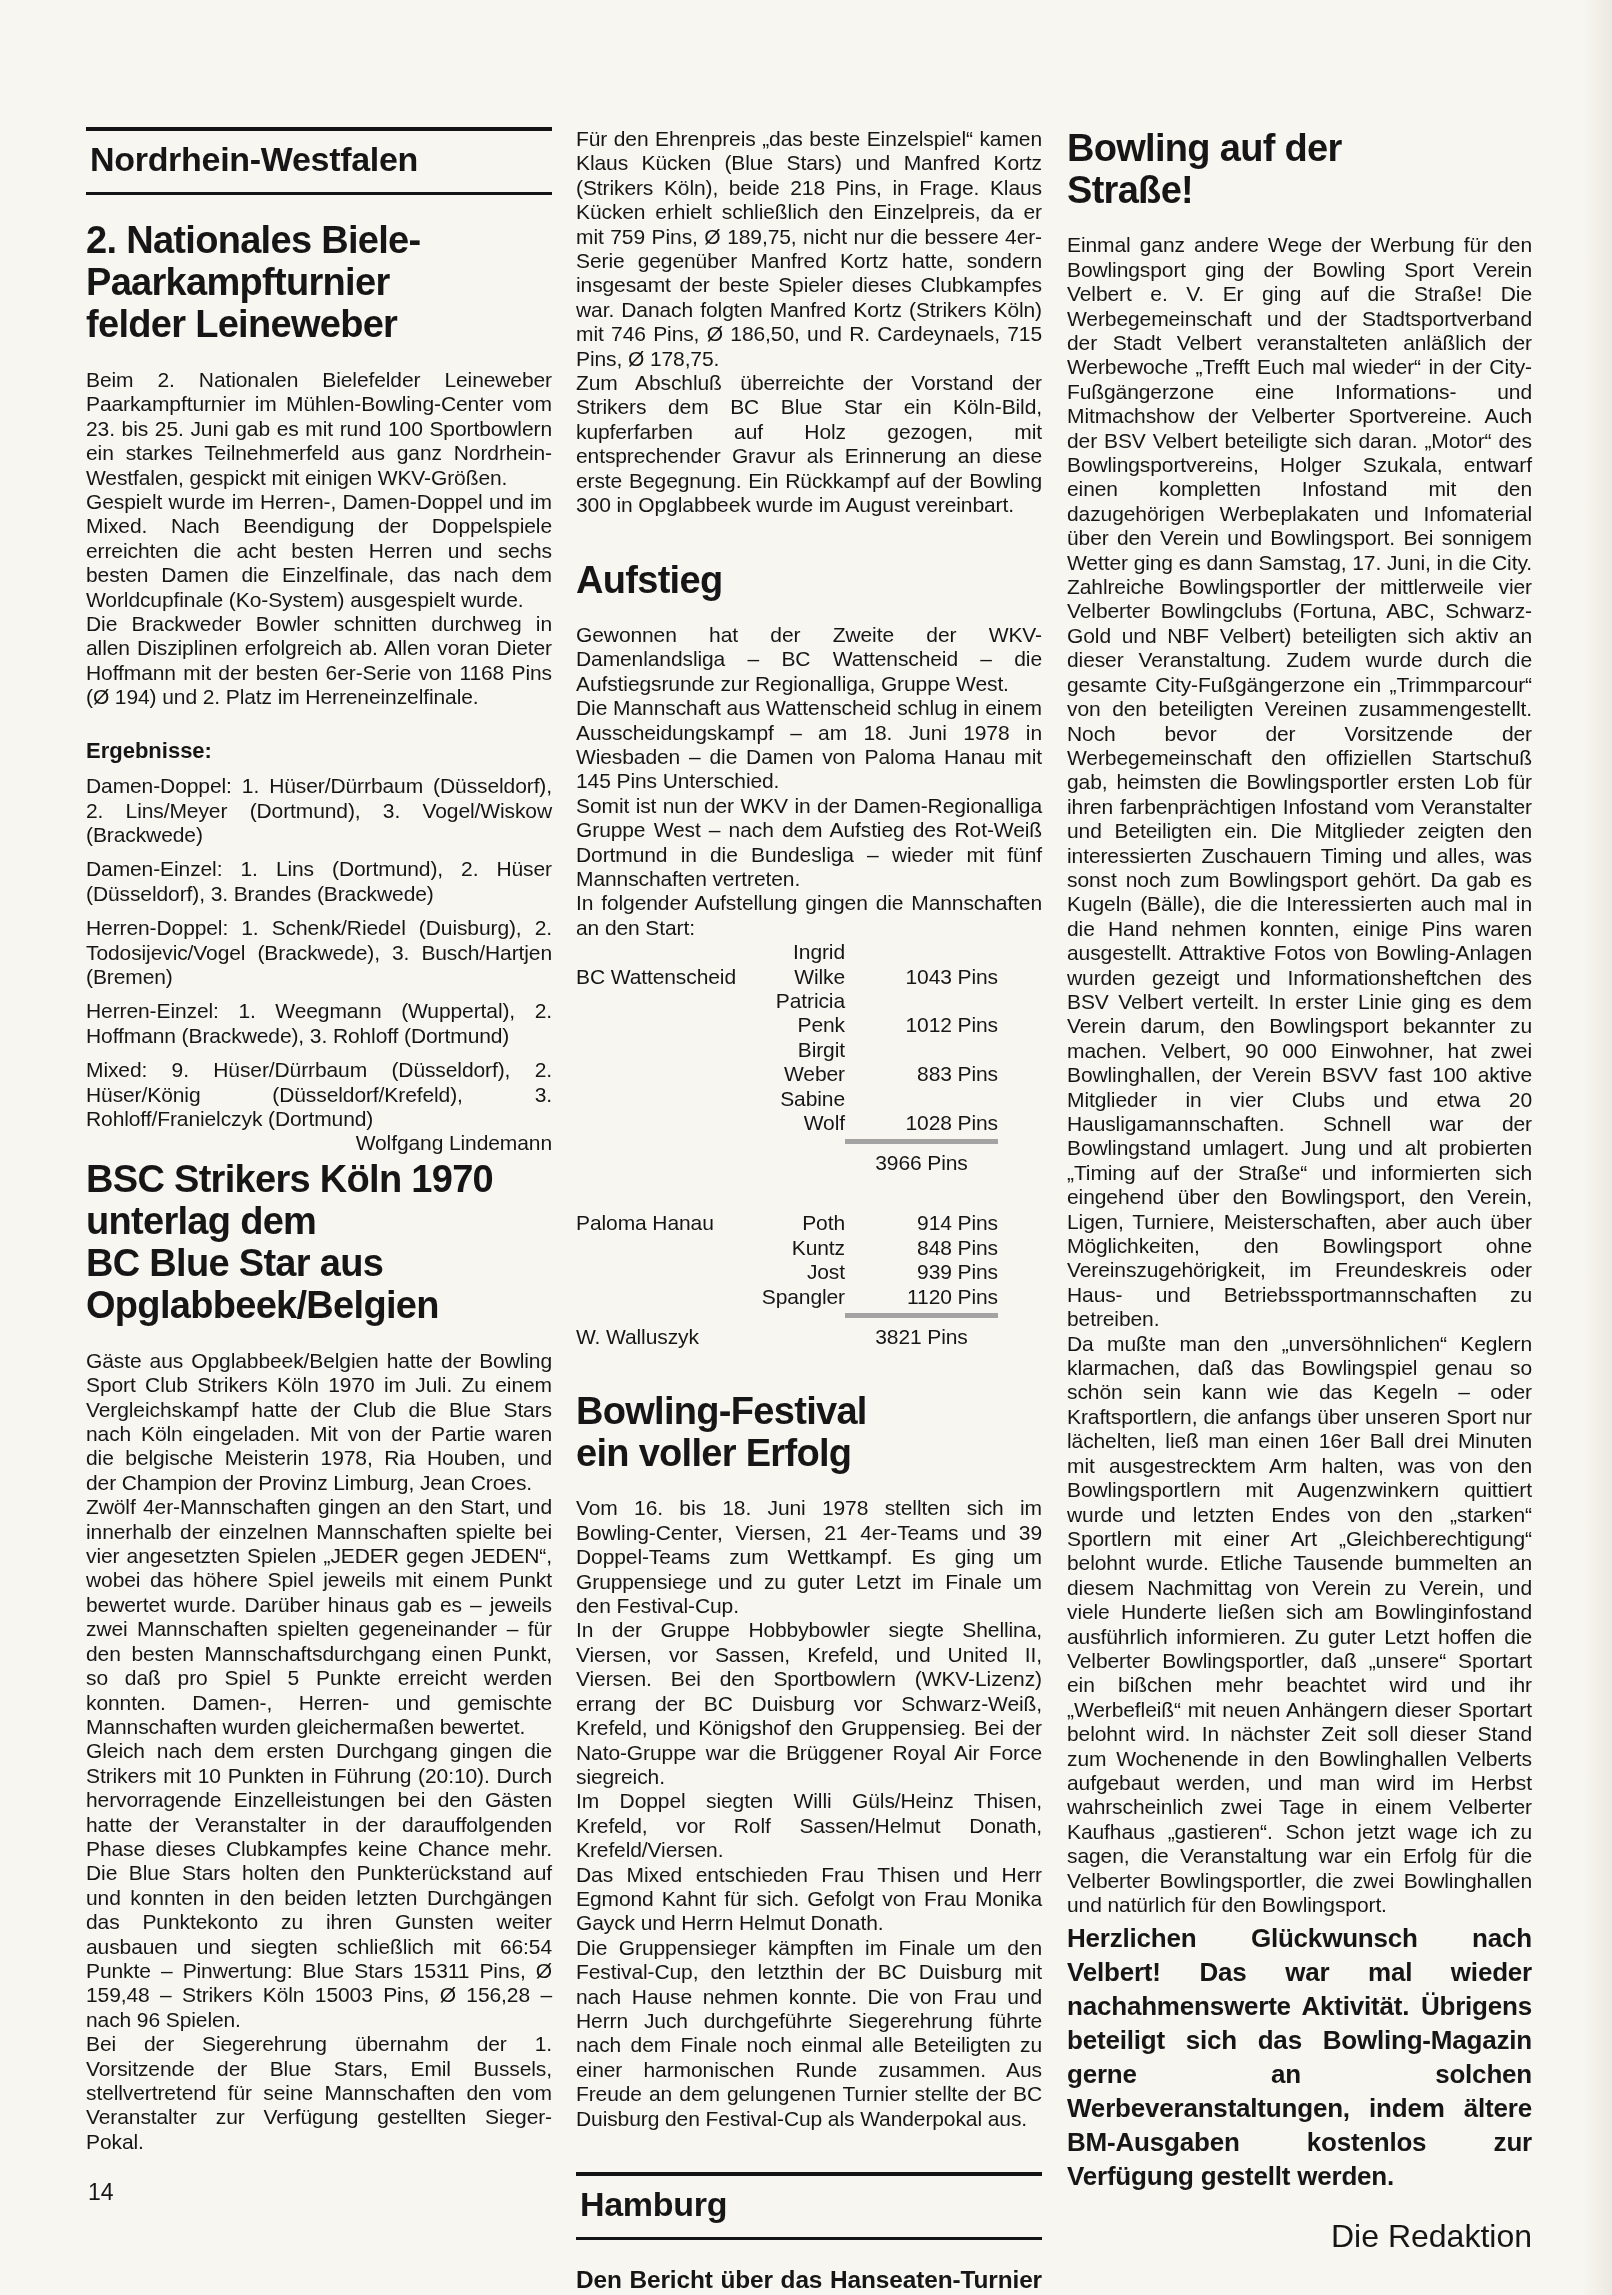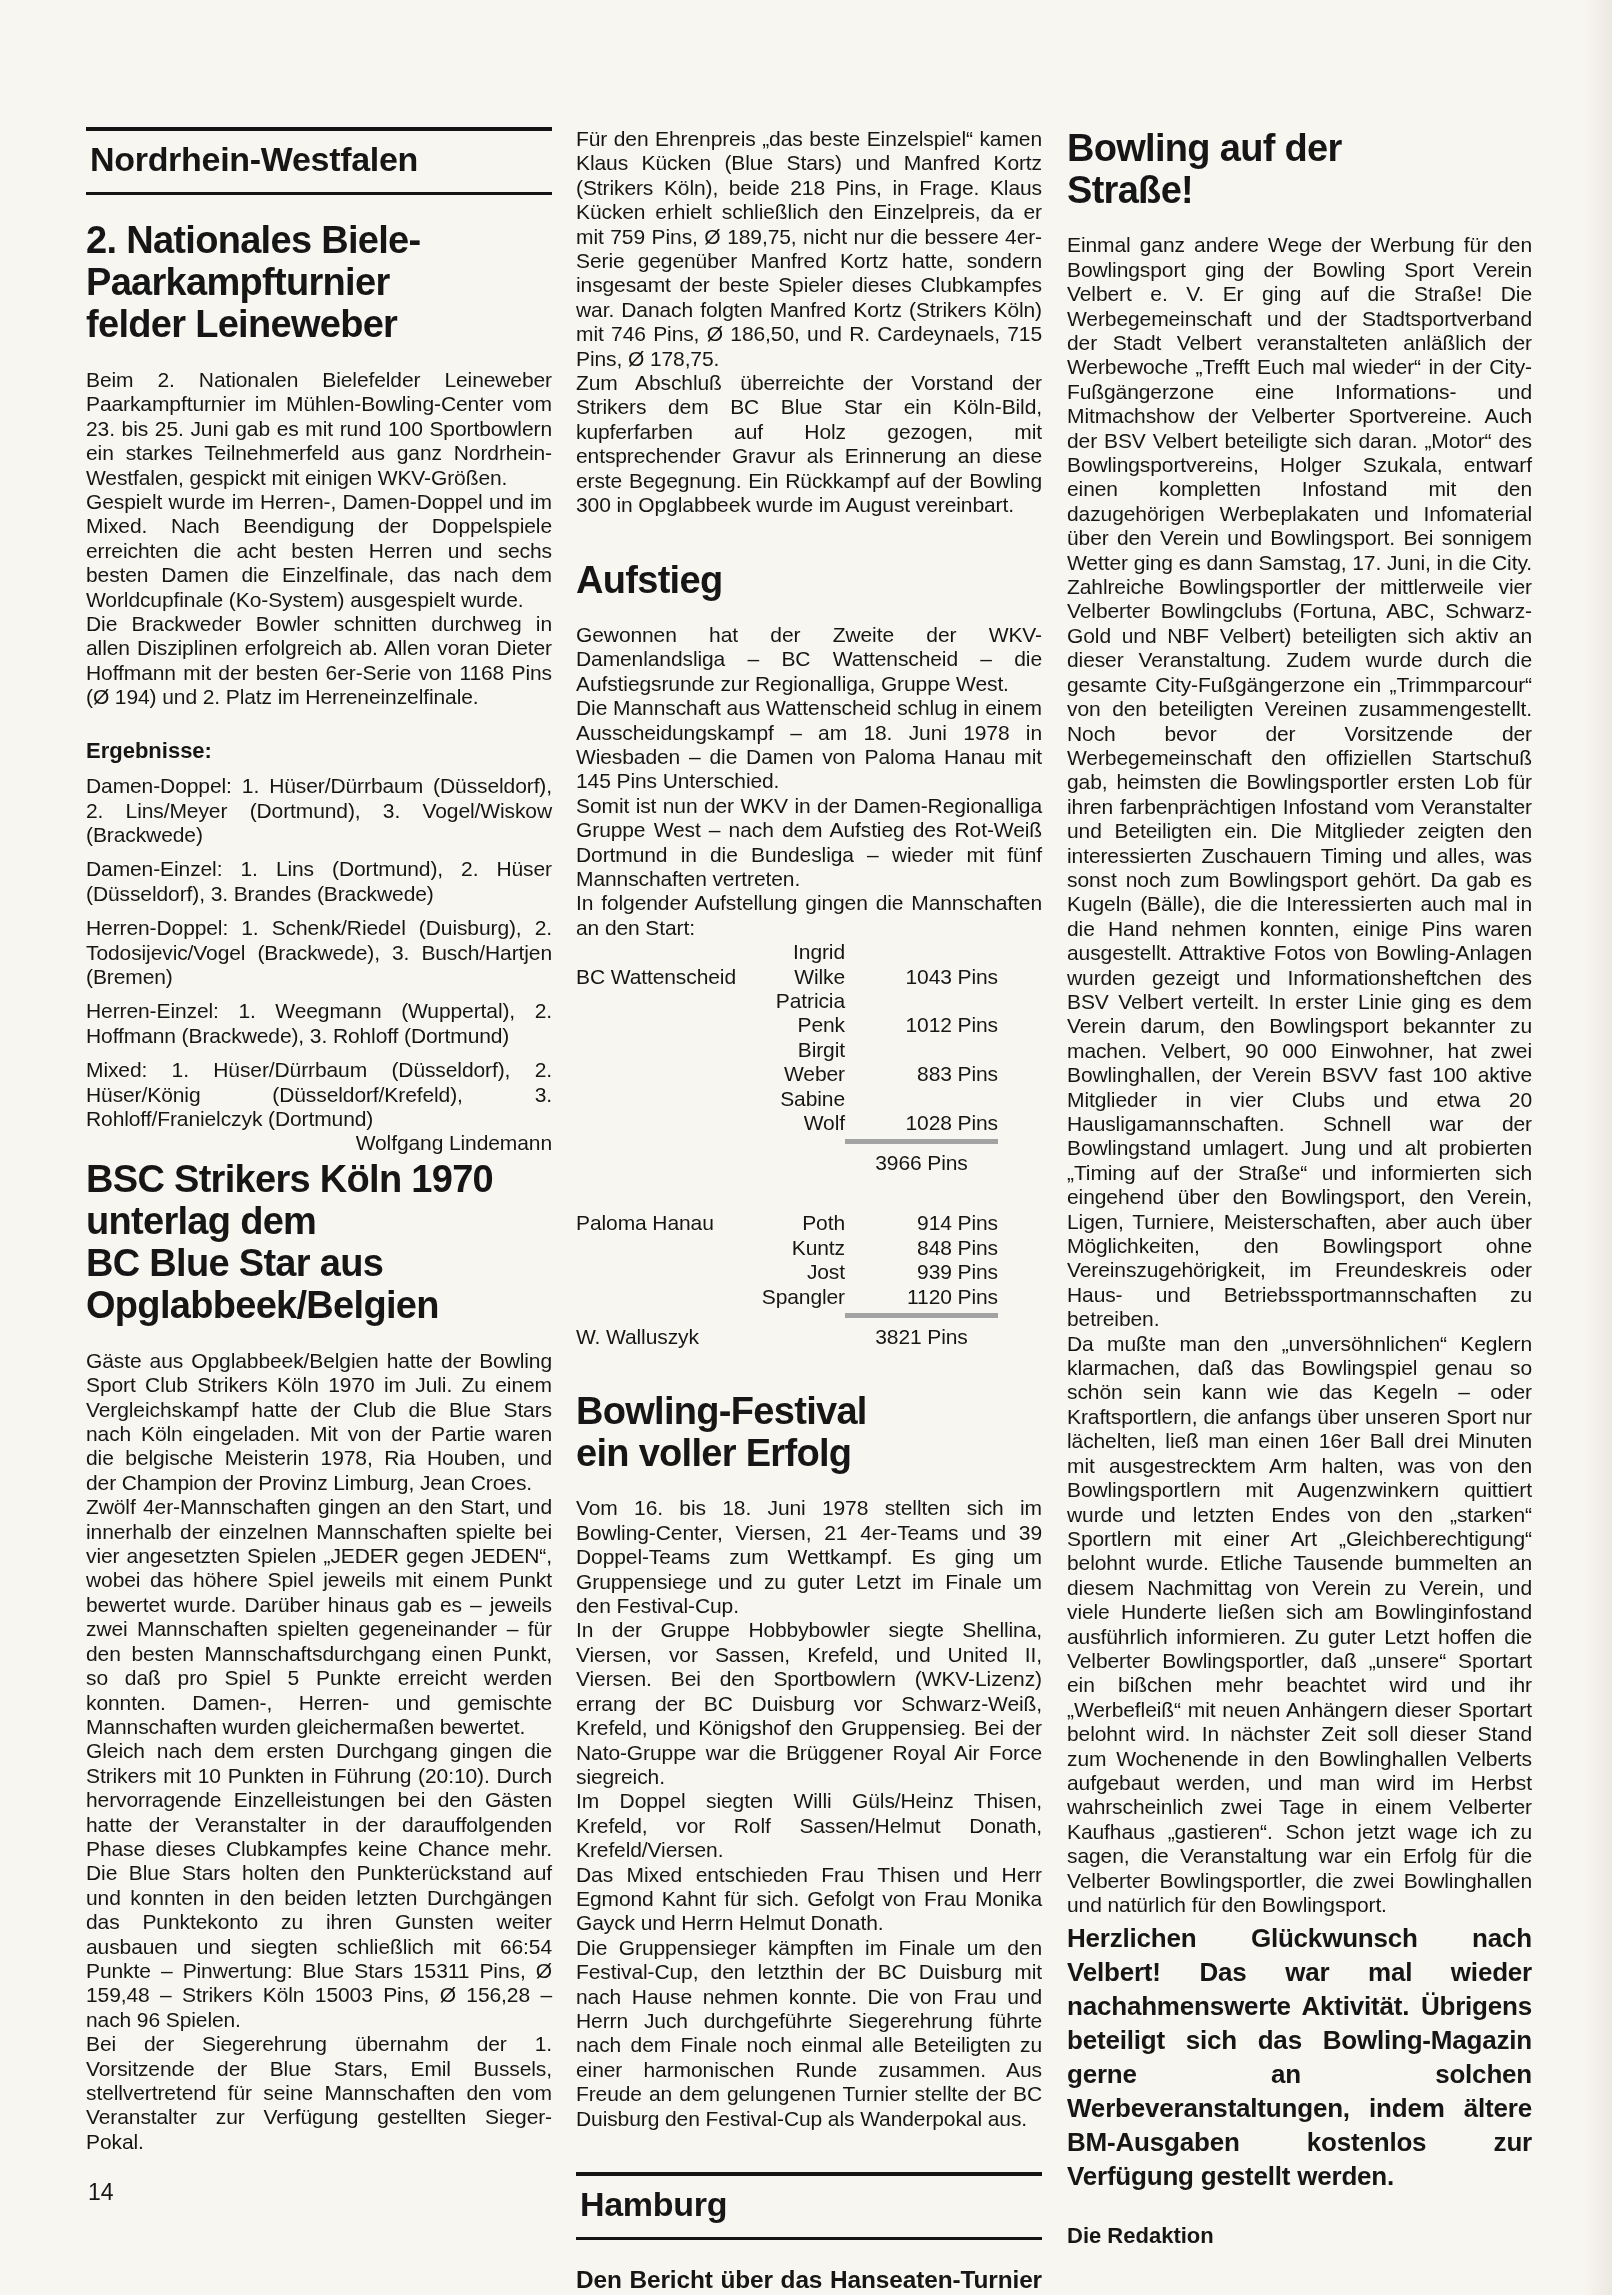--- a/index.html
+++ b/index.html
@@ -44,21 +44,21 @@
   .tpins   { width:153px; text-align:right; }
   .total-row { margin-top:4px; }
   .total-row .tpins { border-top:5px solid #a3a3a3; padding-top:6.6px;text-align:center; }
   .team-block + .team-block { margin-top:36px; }
 
   .note { font-size:24.4px; line-height:32px; font-weight:bold; text-align:justify;
           letter-spacing:-0.1px; margin-top:16px; }
 
   .closing { font-size:26px; line-height:34px; font-weight:bold; text-align:justify;
              letter-spacing:-0.2px; margin-top:4px; }
-  .sign-right { text-align:left; font-weight:bold; font-size:22px; line-height:34px; margin-top:1.3px; }
+  .sign-right { text-align:right; font-weight:normal; font-size:32px; line-height:34px; margin-top:1.3px; }
 
   .page-number { position:absolute; left:88px; top:2179px; font-size:23px; }
 </style>
 </head>
 <body>
 
 <div class="col col-1">
 
   <div class="kicker">
     <h2>Nordrhein-Westfalen</h2>
@@ -74,21 +74,21 @@
   <p class="b">Gespielt wurde im Herren-, Damen-Doppel und im Mixed. Nach Beendigung der Doppelspiele erreichten die acht besten Herren und sechs besten Damen die Einzelfinale, das nach dem Worldcupfinale (Ko-System) ausgespielt wurde.</p>
   <p class="b">Die Brackweder Bowler schnitten durchweg in allen Disziplinen erfolgreich ab. Allen voran Dieter Hoffmann mit der besten 6er-Serie von 1168 Pins (Ø 194) und 2. Platz im Herreneinzelfinale.</p>
 
   <div class="results-heading">Ergebnisse:</div>
 
   <div class="results">
     <p class="b">Damen-Doppel: 1. Hüser/Dürrbaum (Düsseldorf), 2. Lins/Meyer (Dortmund), 3. Vogel/Wiskow (Brackwede)</p>
     <p class="b">Damen-Einzel: 1. Lins (Dortmund), 2. Hüser (Düsseldorf), 3. Brandes (Brackwede)</p>
     <p class="b">Herren-Doppel: 1. Schenk/Riedel (Duisburg), 2. Todosijevic/Vogel (Brackwede), 3. Busch/Hartjen (Bremen)</p>
     <p class="b">Herren-Einzel: 1. Weegmann (Wuppertal), 2. Hoffmann (Brackwede), 3. Rohloff (Dortmund)</p>
-    <p class="b"><span>Mixed: 1. Hüser/Dürrbaum (Düsseldorf), 2. Hüser/König (Düsseldorf/Krefeld), 3. Rohloff/Franielczyk (Dortmund)</span><span class="fr">Wolfgang Lindemann</span></p>
+    <p class="b"><span>Mixed: 9. Hüser/Dürrbaum (Düsseldorf), 2. Hüser/König (Düsseldorf/Krefeld), 3. Rohloff/Franielczyk (Dortmund)</span><span class="fr">Wolfgang Lindemann</span></p>
   </div>
 
   <div class="article-2">
     <div class="headline">
       <div>BSC Strikers Köln 1970</div>
       <div>unterlag dem</div>
       <div>BC Blue Star aus</div>
       <div>Opglabbeek/Belgien</div>
     </div>
     <p class="b">Gäste aus Opglabbeek/Belgien hatte der Bowling Sport Club Strikers Köln 1970 im Juli. Zu einem Vergleichskampf hatte der Club die Blue Stars nach Köln eingeladen. Mit von der Partie waren die belgische Meisterin 1978, Ria Houben, und der Champion der Provinz Limburg, Jean Croes.</p>

